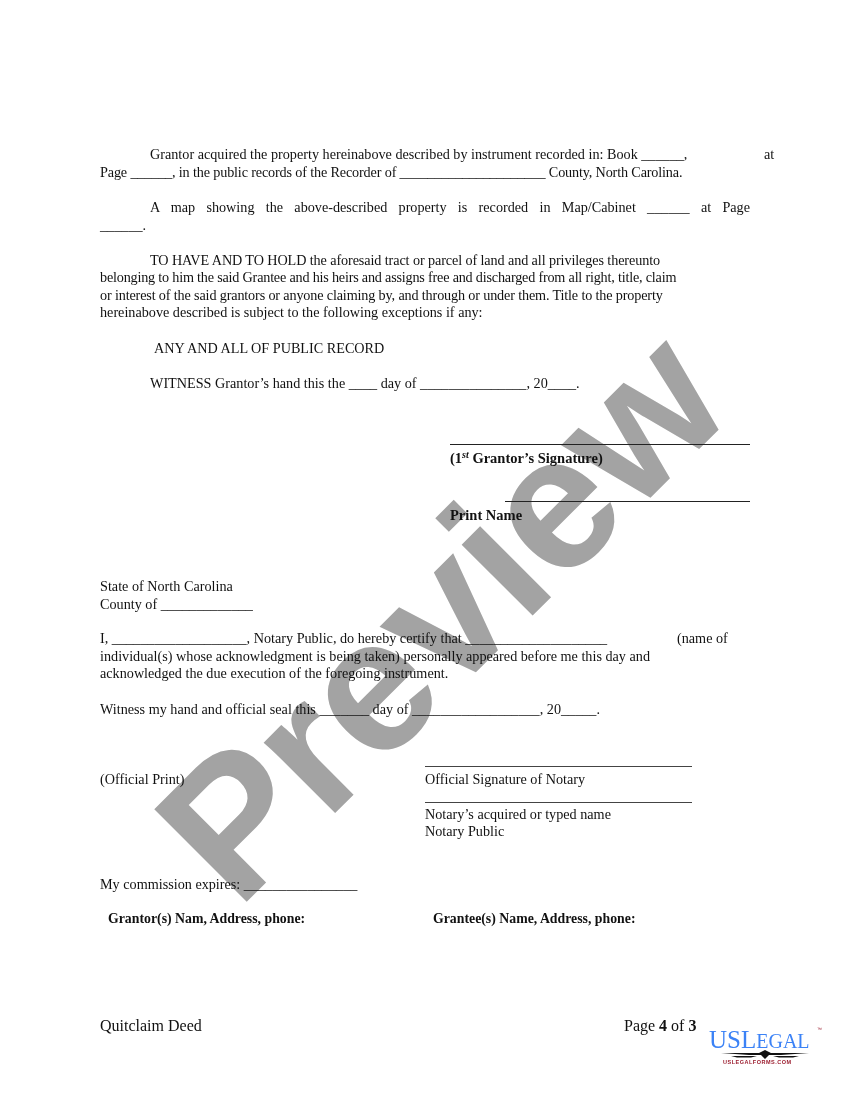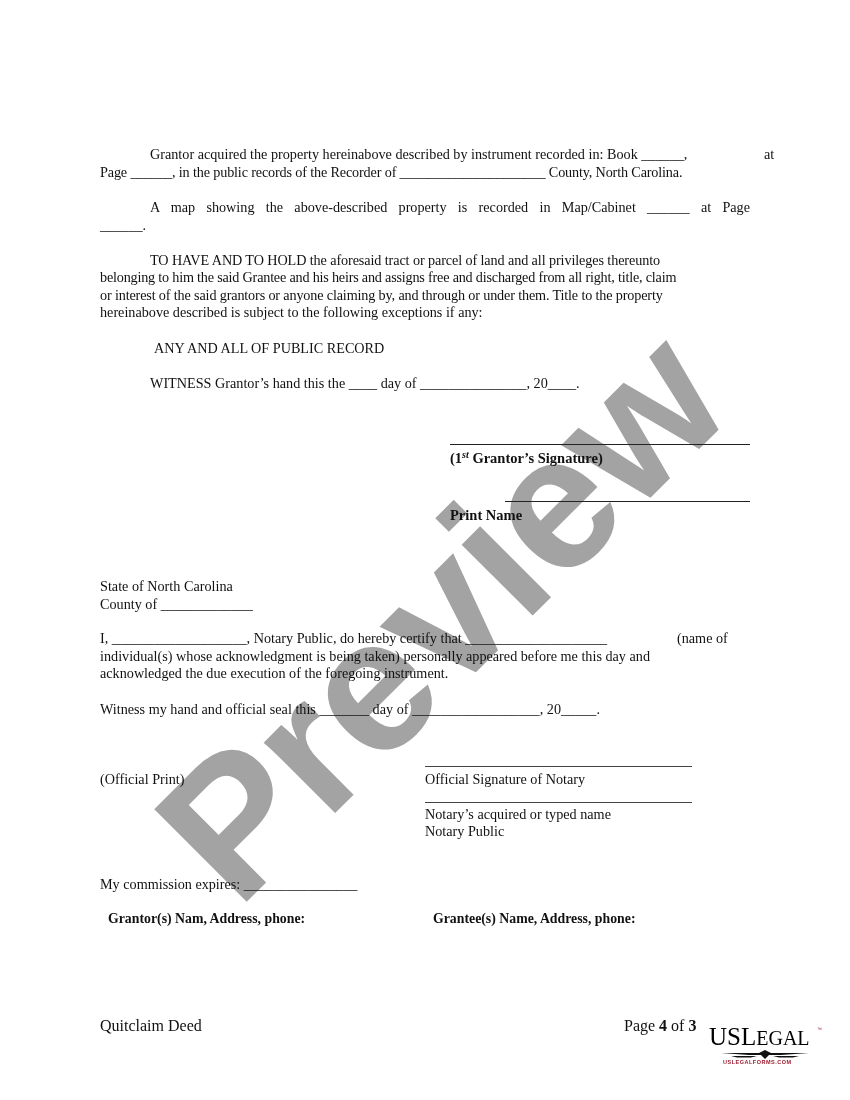--- a/index.html
+++ b/index.html
@@ -14,21 +14,21 @@
   .t { position: absolute; white-space: nowrap; line-height: 18px; }
   .just { position: absolute; left: 100px; width: 650px; text-align: justify; text-align-last: justify; line-height: 18px; }
   .b { font-weight: bold; }
   .rule { position: absolute; height: 0; border-top: 1.3px solid #222; }
   .rule-thin { position: absolute; height: 0; border-top: 1px solid #444; }
   sup { font-size: 10px; line-height: 0; vertical-align: 5px; font-style: italic; }
   .footer-title { font-size: 16px; }
   .footer-page { font-size: 16px; }
   .logo { position: absolute; left: 707px; top: 1024px; width: 115px; height: 46px; }
   .logo-word { position: absolute; left: 2px; top: 0; font-family: "Liberation Serif", serif; font-size: 25px;
-               color: #000000; letter-spacing: 0px; line-height: 26px; }
+               color: #3b82f6; letter-spacing: 0px; line-height: 32px; }
   .logo-word .small { font-size: 20px; }
   .logo-tm { position: absolute; left: 110px; top: 2px; font-size: 5px; color: #9b1c2e; font-family: "Liberation Sans", sans-serif; }
   .logo-url { position: absolute; left: 16px; top: 35px; font-size: 5.5px; letter-spacing: 0.5px; color: #9b1c2e;
               font-family: "Liberation Sans", sans-serif; font-weight: bold; }
 </style>
 </head>
 <body>
 
 <div class="page">
 

